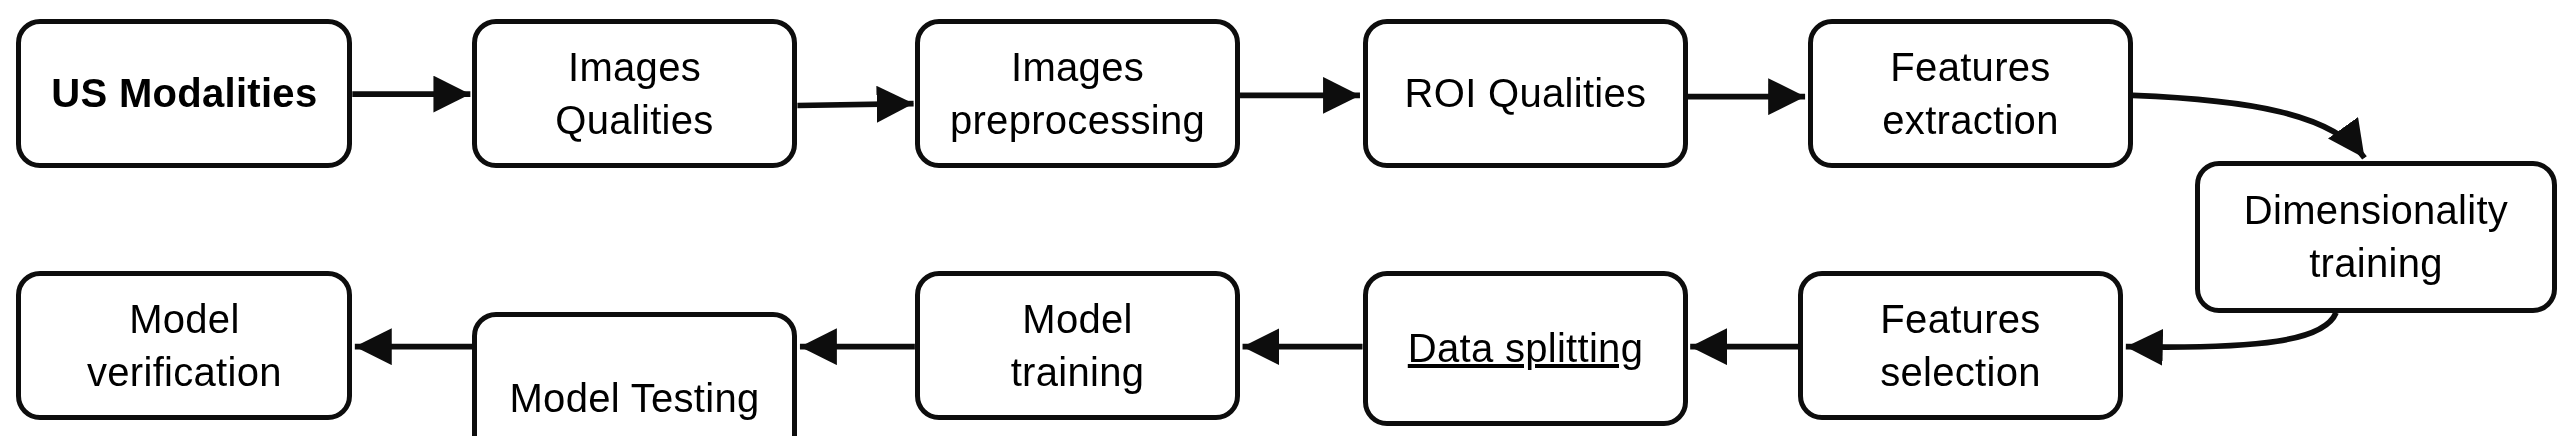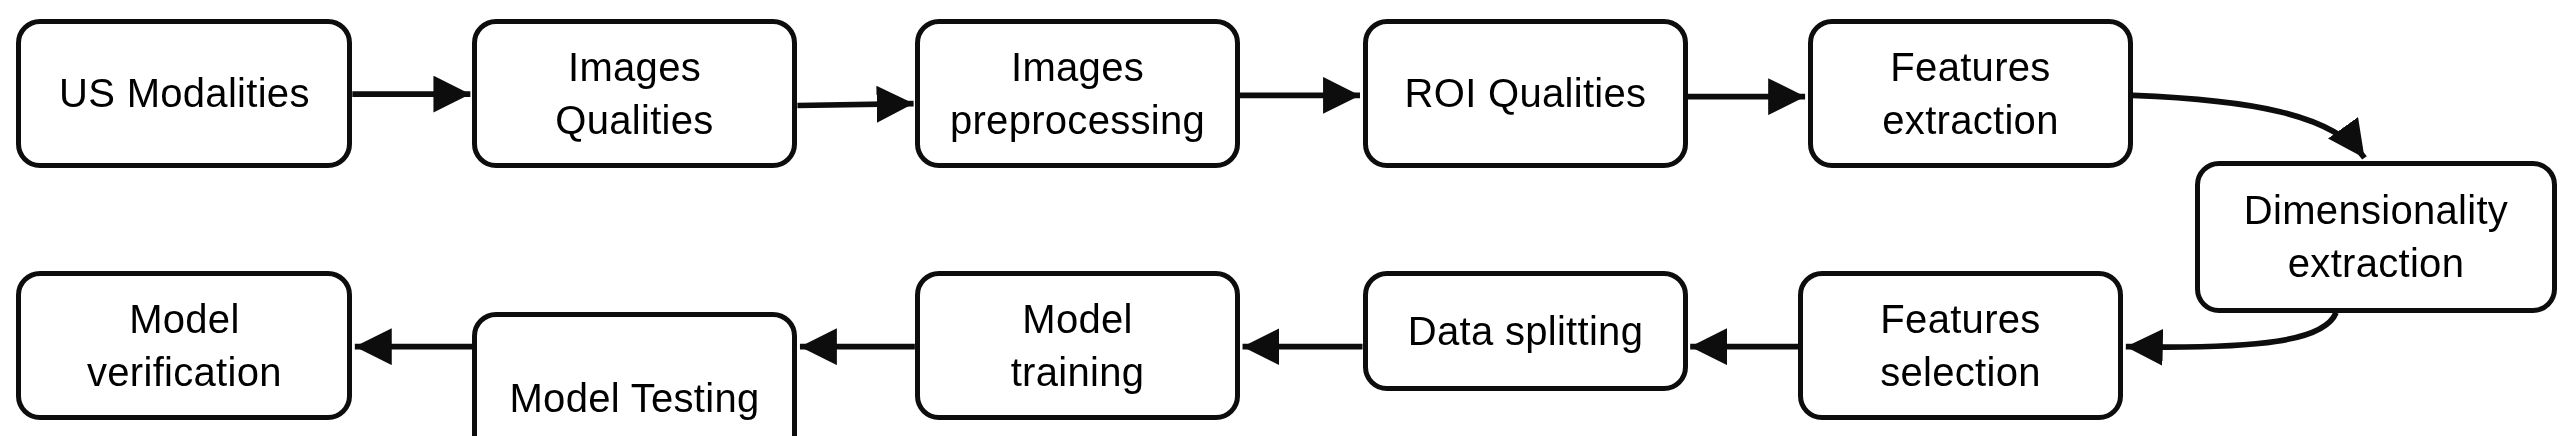--- a/index.html
+++ b/index.html
@@ -68,21 +68,21 @@
     <path class="edge" marker-end="url(#ah)" d="M 1964 151 L 2154 151"></path>
     <path class="edge" marker-end="url(#ah)" d="M 2673 153 L 2859 153"></path>
     <path class="edge" marker-end="url(#ah)" d="M 3378 151 C 3560 158, 3695 180, 3745 250"></path>
     <path class="edge" marker-end="url(#ah)" d="M 3700 495 C 3682 540, 3580 553, 3367 549"></path>
     <path class="edge" marker-end="url(#ah)" d="M 2848 549 L 2677 549"></path>
     <path class="edge" marker-end="url(#ah)" d="M 2158 549 L 1968 549"></path>
     <path class="edge" marker-end="url(#ah)" d="M 1449 549 L 1267 549"></path>
     <path class="edge" marker-end="url(#ah)" d="M 748 549 L 562 549"></path>
   </svg>
 
-  <div class="node" style="left:16.4px;   top:19px;  width:336px; height:149px;">
+  <div class="node" style="left:16.4px;   top:19px;  width:336px; height:149px;font-weight:bold;">
     <span class="label">US Modalities</span>
   </div>
 
   <div class="node" style="left:472px;  top:19px;  width:325px; height:149px;">
     <span class="label">Images
 Qualities</span>
   </div>
 
   <div class="node" style="left:915px; top:19px;  width:325px; height:149px;">
     <span class="label">Images
@@ -93,29 +93,29 @@
     <span class="label">ROI Qualities</span>
   </div>
 
   <div class="node" style="left:1808px; top:19px;  width:325px; height:149px;">
     <span class="label">Features
 extraction</span>
   </div>
 
   <div class="node" style="left:2195px; top:161px; width:362px; height:152px;">
     <span class="label">Dimensionality
-extraction</span>
+training</span>
   </div>
 
   <div class="node" style="left:1798px; top:271px; width:325px; height:149px;">
     <span class="label">Features
 selection</span>
   </div>
 
-  <div class="node" style="left:1363px; top:271px; width:325px; height:120px;">
+  <div class="node" style="left:1363px; top:271px; width:325px; height:155px;text-decoration:underline;">
     <span class="label">Data splitting</span>
   </div>
 
   <div class="node" style="left:915px; top:271px; width:325px; height:149px;">
     <span class="label">Model
 training</span>
   </div>
 
   <div class="node" style="left:472px;  top:271px; width:325px; height:173px;margin-top:41px;">
     <span class="label">Model Testing</span>

